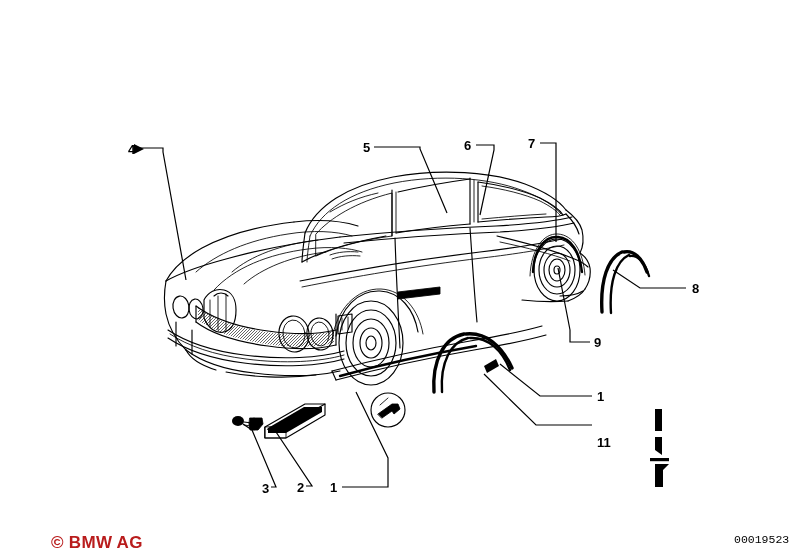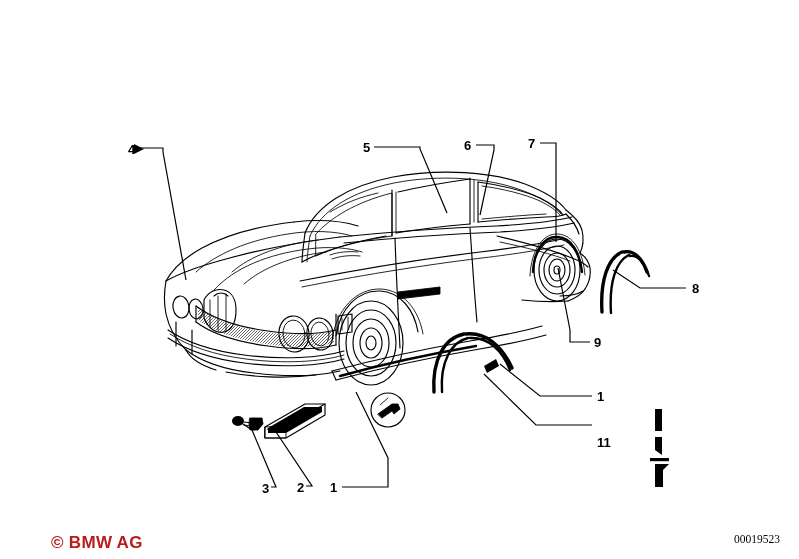--- a/index.html
+++ b/index.html
@@ -38,21 +38,21 @@
     font-family: "Liberation Sans", sans-serif;
     color: #b91c1c;
     white-space: nowrap;
     margin-left: 21px;
   }
   .footer-docnum {
     position: absolute;
     left: 734px;
     top: 533px;
     font-size: 11.5px;
-    font-family: Liberation Serif, serif;
+    font-family: Liberation Mono, monospace;
     color: #000;
     white-space: nowrap;
   }
   .callout-label {
     position: absolute;
     font-size: 13px;
     font-weight: bold;
     font-family: "Liberation Sans", sans-serif;
     color: #000;
     line-height: 1;

